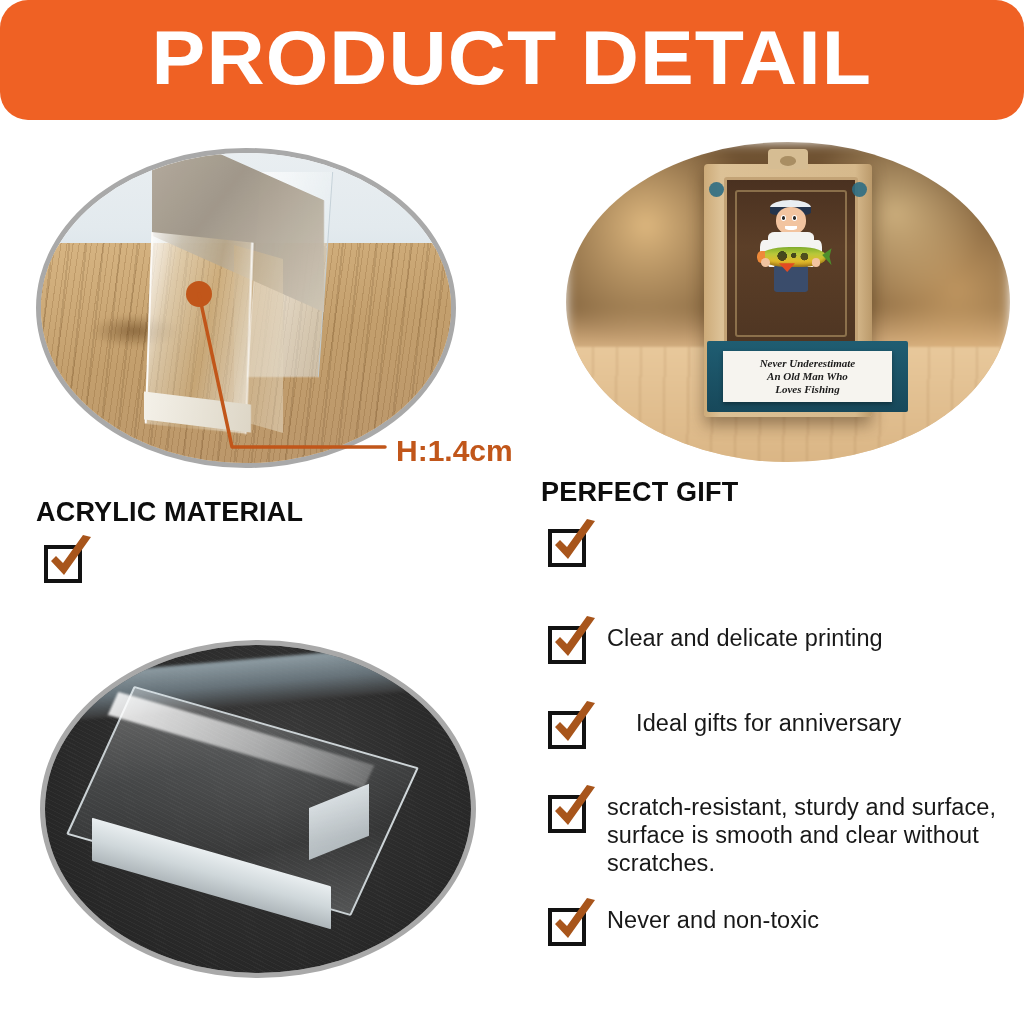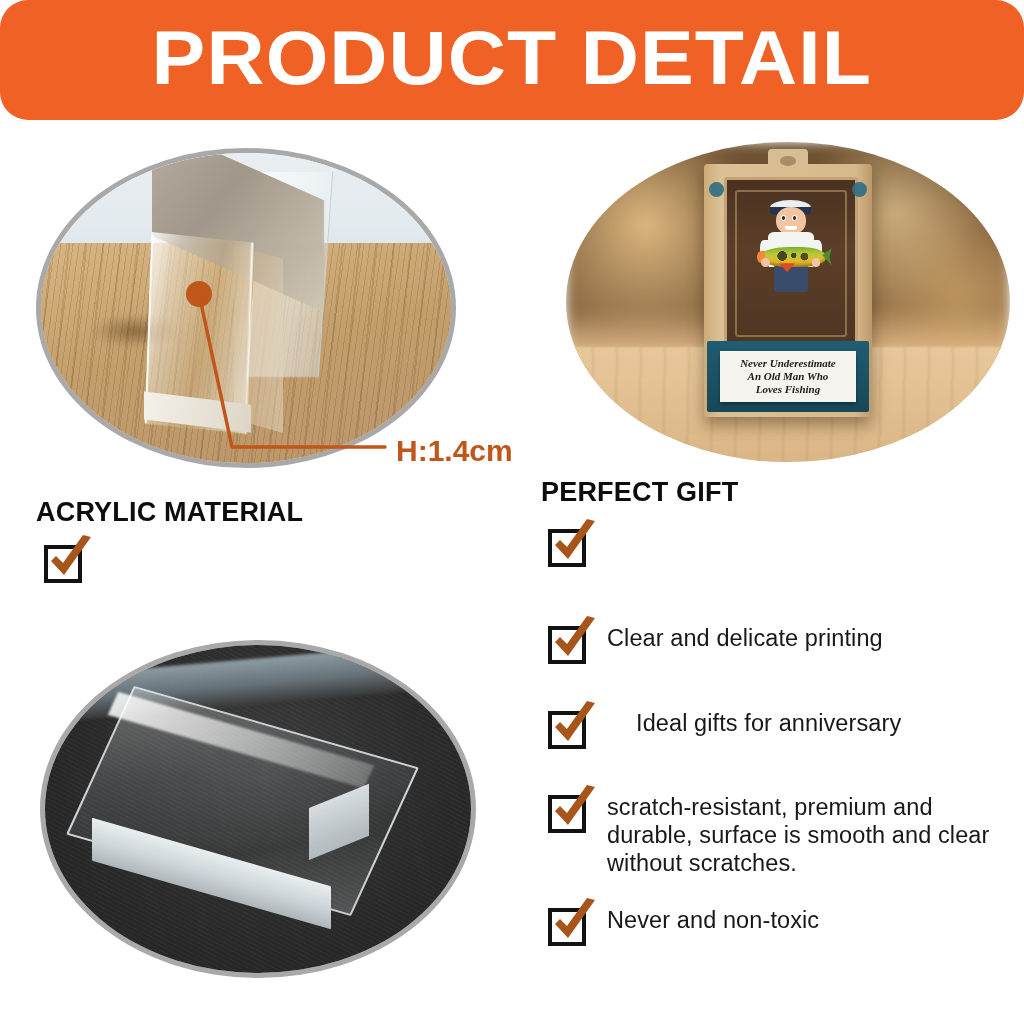--- a/index.html
+++ b/index.html
@@ -280,20 +280,21 @@
   .badge-l { left: 3%; top: 7%; }
   .badge-r { right: 3%; top: 7%; }
   .box-banner {
     position: absolute;
     left: 2%;
     bottom: 2%;
     width: 96%;
     height: 28%;
     background: linear-gradient(to bottom, #1f5d72, #17485a);
     border-radius: 2px;
+    padding-left: 39px;
   }
   .banner-ribbon {
     position: absolute;
     left: 8%;
     top: 14%;
     width: 84%;
     height: 72%;
     background: #f6f4ef;
     box-shadow: 0 2px 4px rgba(0,0,0,0.35);
     display: flex;
@@ -685,21 +686,21 @@
   </span>
   <span class="feature-text wide">Ideal gifts for anniversary</span>
 </div>
 
 <div class="feature-item" id="feature-gift-3">
   <span class="checkbox">
     <svg viewBox="0 0 52 50" xmlns="http://www.w3.org/2000/svg">
       <path d="M6 26 L19 40 L46 2 L38 0 L18 28 L11 21 Z" fill="#a8551b"></path>
     </svg>
   </span>
-  <span class="feature-text wide">scratch-resistant, premium and durable, surface is smooth and clear without scratches.</span>
+  <span class="feature-text wide">scratch-resistant, sturdy and surface, surface is smooth and clear without scratches.</span>
 </div>
 
 <div class="feature-item" id="feature-gift-4">
   <span class="checkbox">
     <svg viewBox="0 0 52 50" xmlns="http://www.w3.org/2000/svg">
       <path d="M6 26 L19 40 L46 2 L38 0 L18 28 L11 21 Z" fill="#a8551b"></path>
     </svg>
   </span>
   <span class="feature-text wide">Never and non-toxic</span>
 </div>

